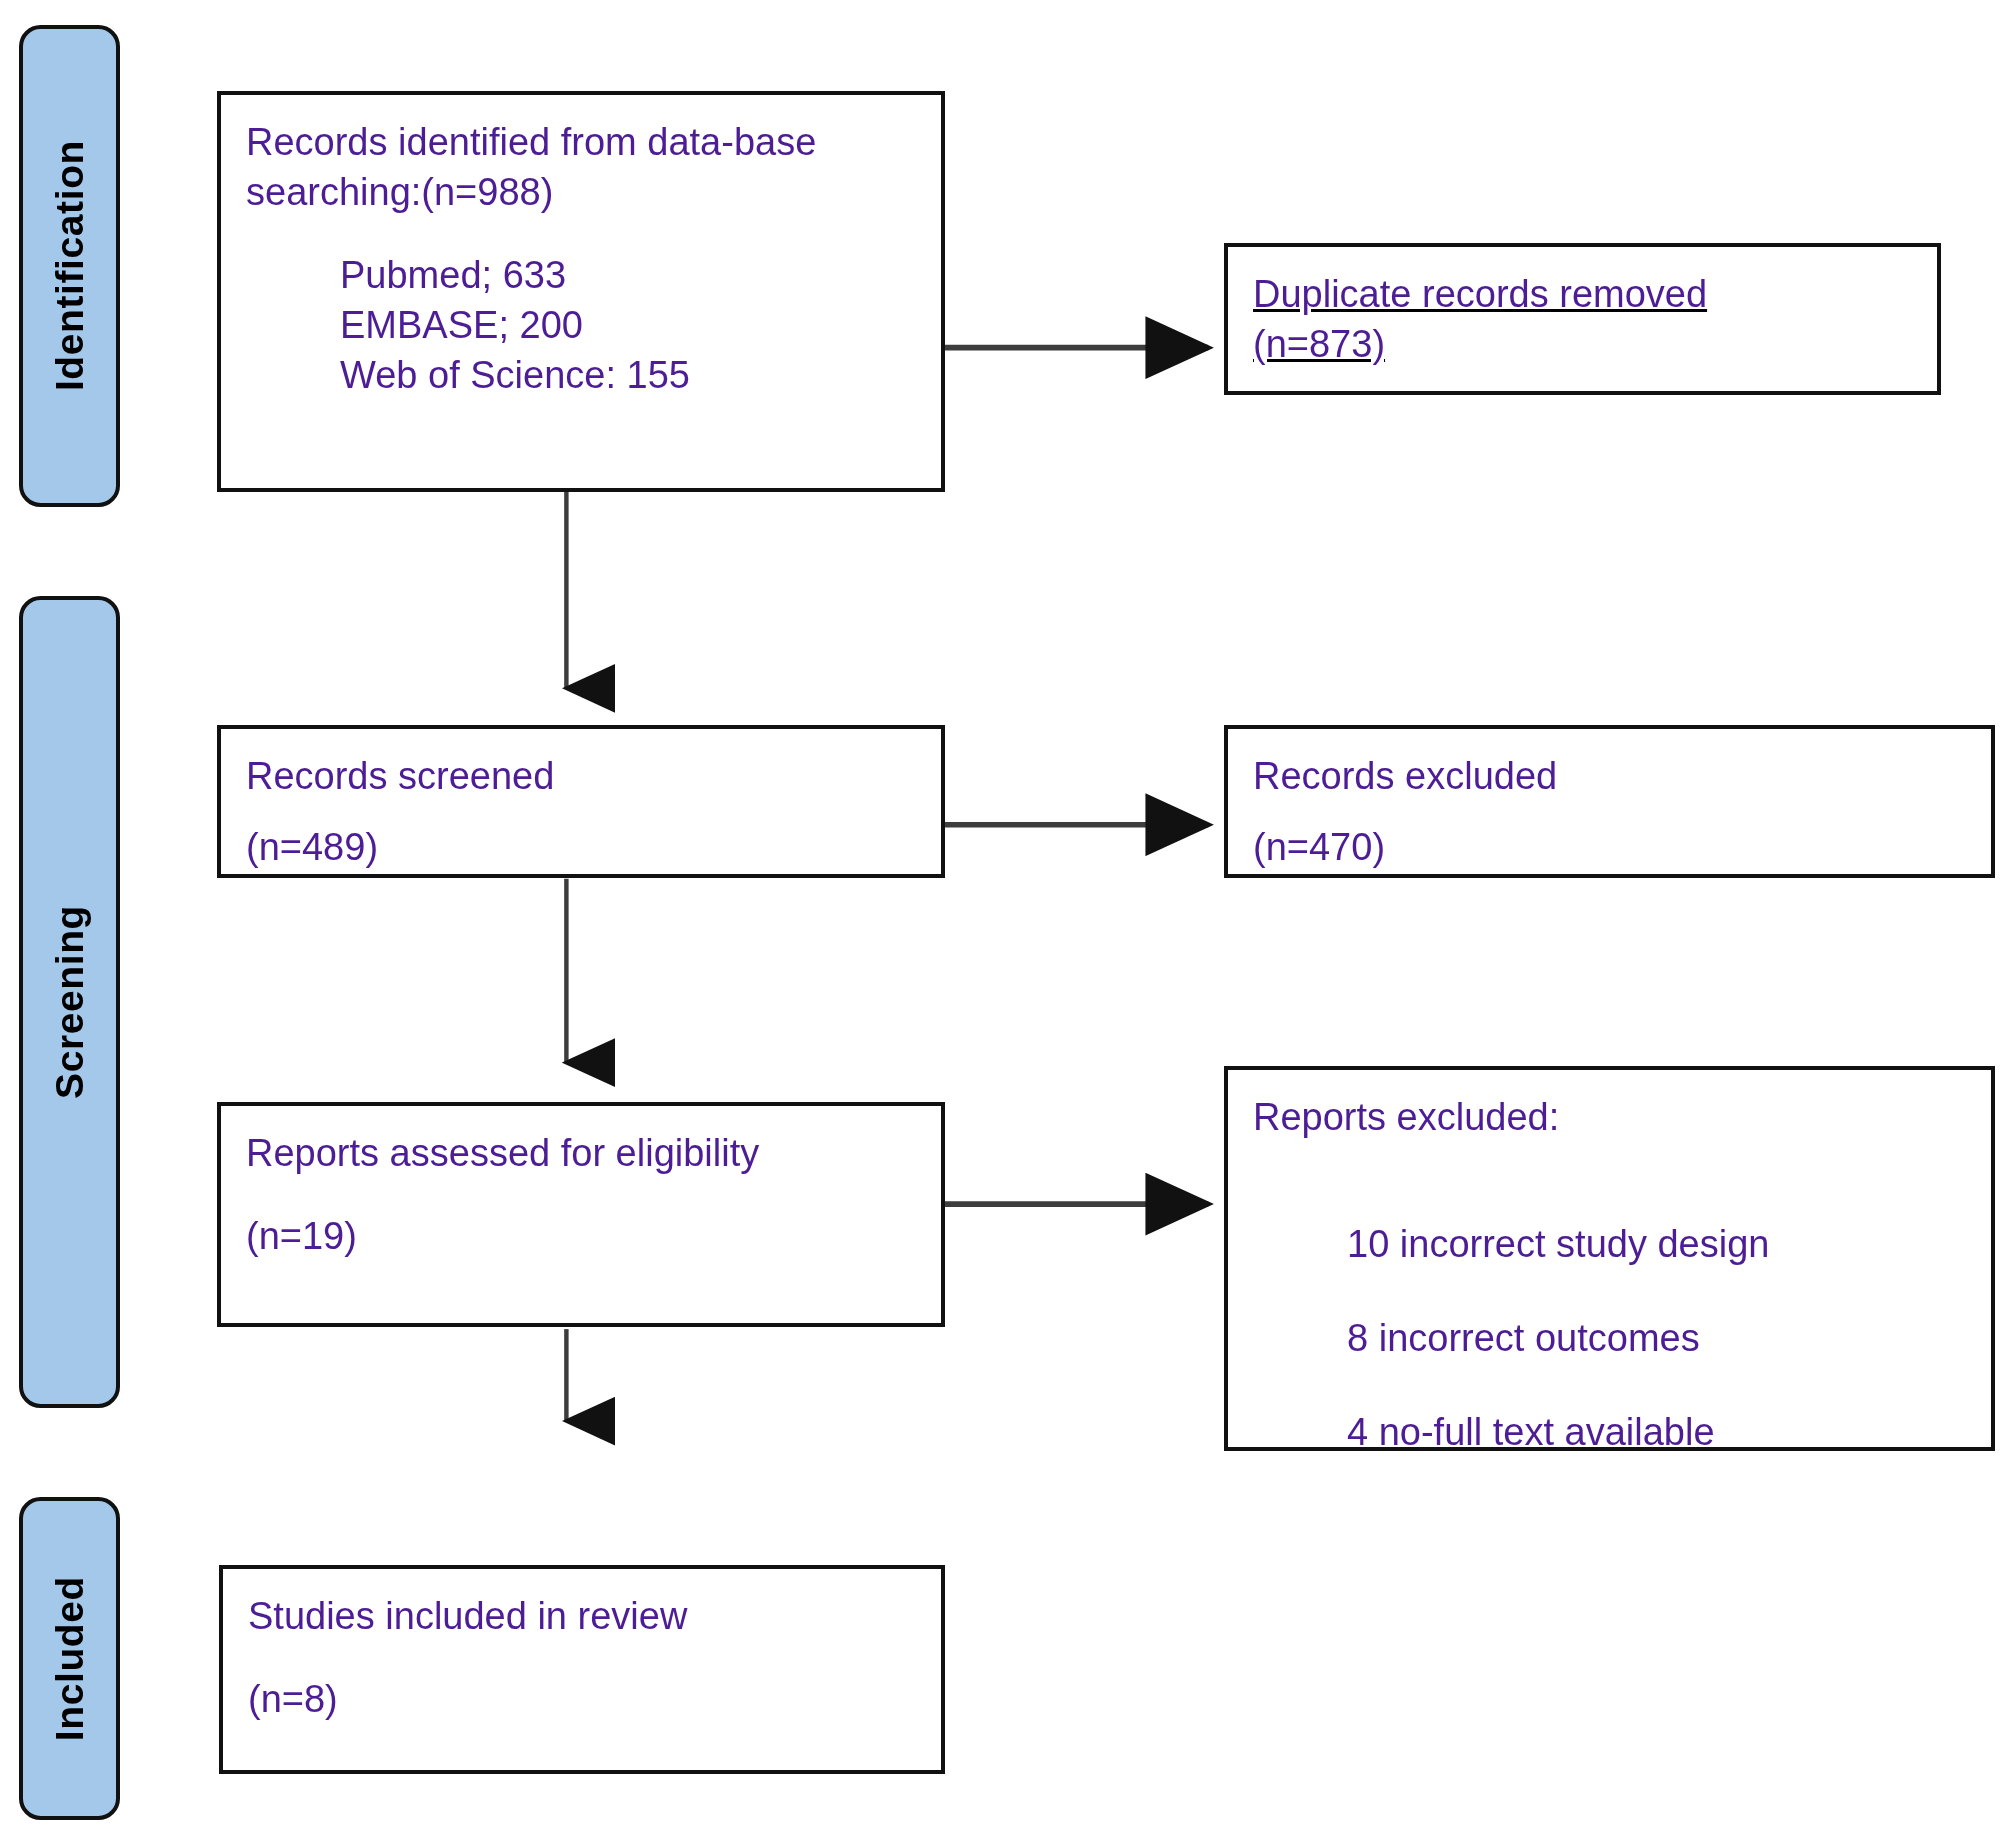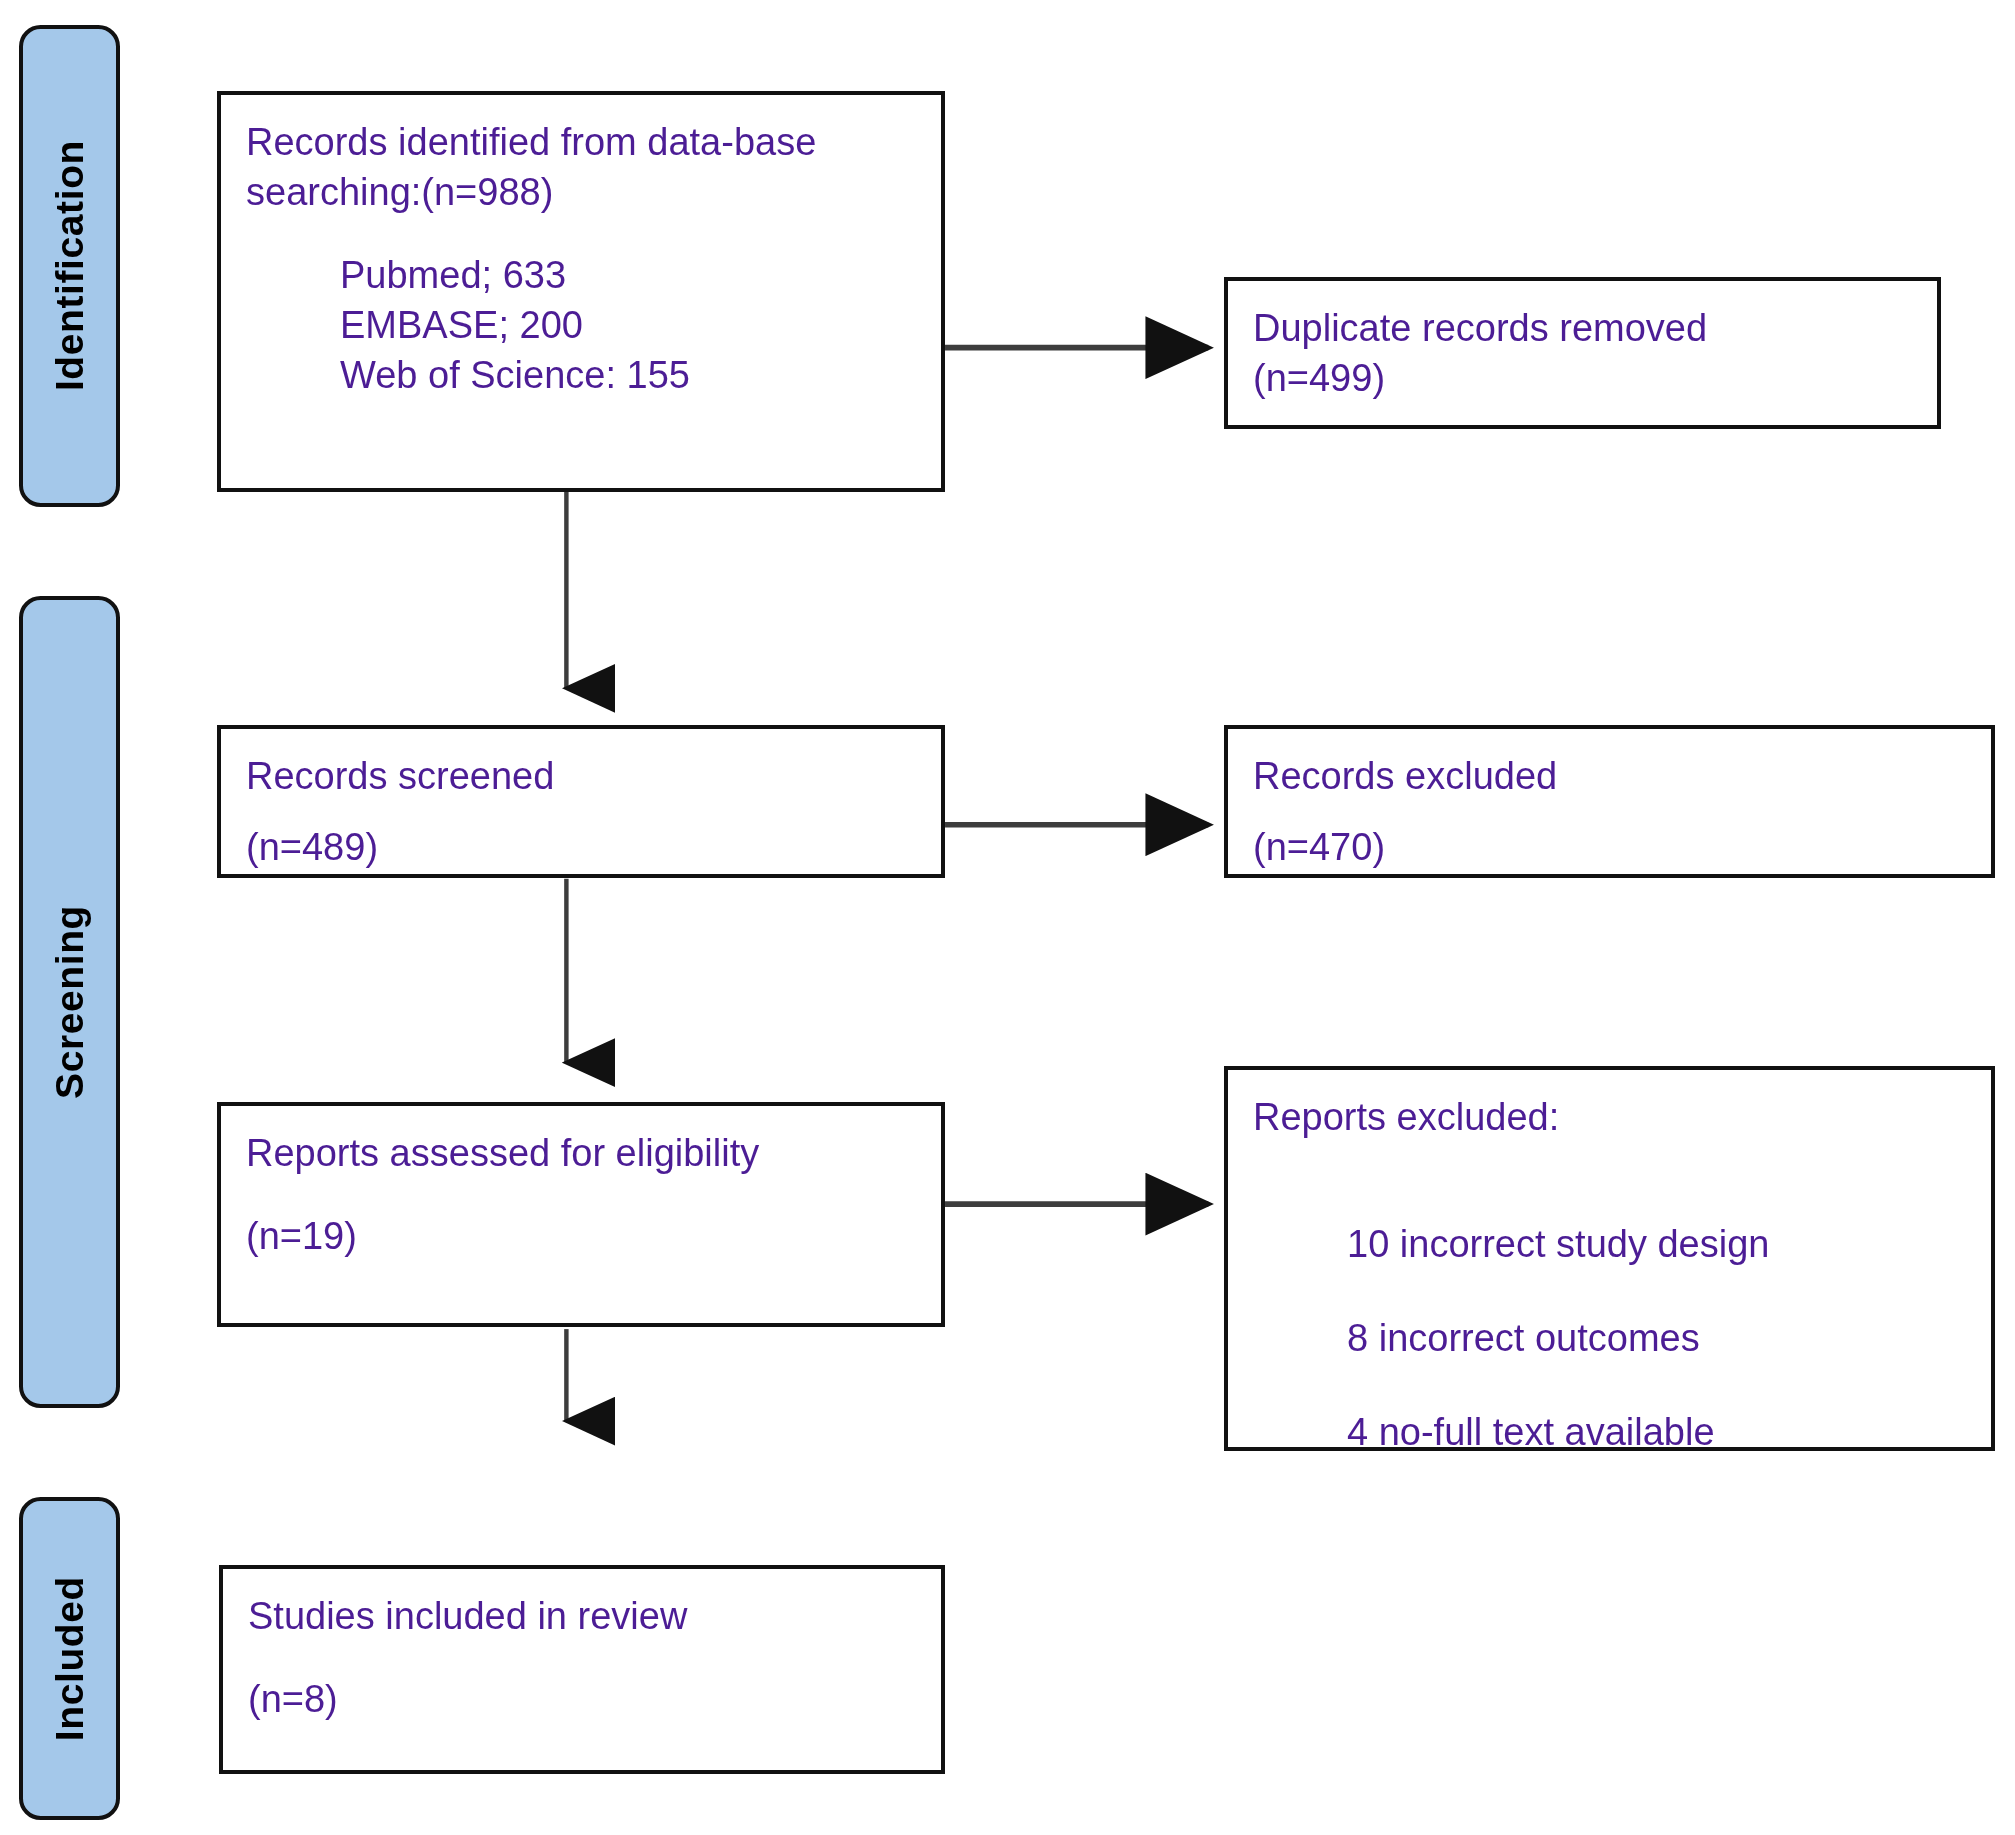--- a/index.html
+++ b/index.html
@@ -121,23 +121,23 @@
 
   <div class="flow-box" style="left:217px; top:91px; width:728px; height:401px;">
     <div class="box-line">Records identified from data-base</div>
     <div class="box-line">searching:(n=988)</div>
     <div class="spacer-md"></div>
     <div class="box-line indent">Pubmed; 633</div>
     <div class="box-line indent">EMBASE; 200</div>
     <div class="box-line indent">Web of Science: 155</div>
   </div>
 
-  <div class="flow-box" style="left:1224px; top:277px; width:717px; height:152px;">
+  <div class="flow-box" style="left:1224px; top:243px; width:717px; height:152px;text-decoration:underline;">
     <div class="box-line">Duplicate records removed</div>
-    <div class="box-line">(n=499)</div>
+    <div class="box-line">(n=873)</div>
   </div>
 
   <div class="flow-box" style="left:217px; top:725px; width:728px; height:153px;">
     <div class="box-line">Records screened</div>
     <div class="spacer-sm"></div>
     <div class="box-line">(n=489)</div>
   </div>
 
   <div class="flow-box" style="left:1224px; top:725px; width:771px; height:153px;">
     <div class="box-line">Records excluded</div>

